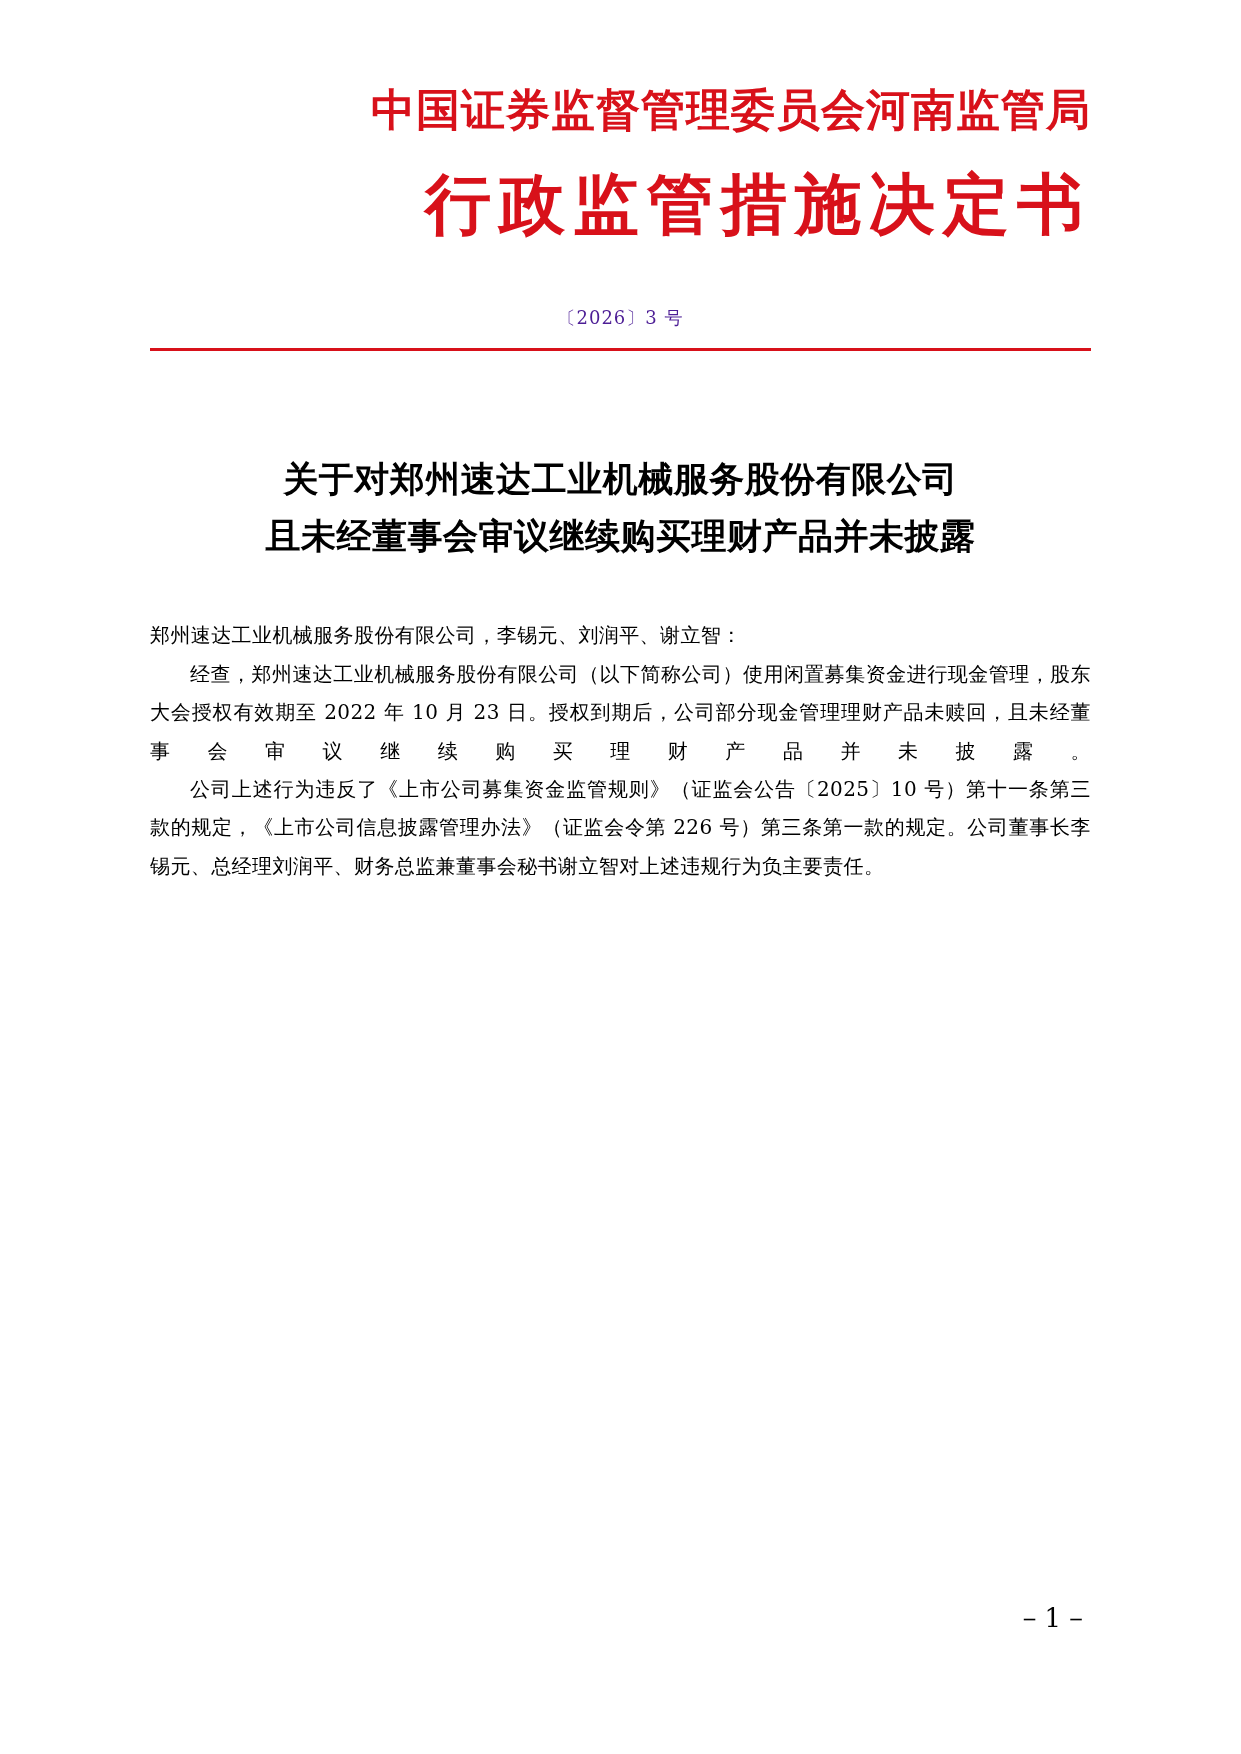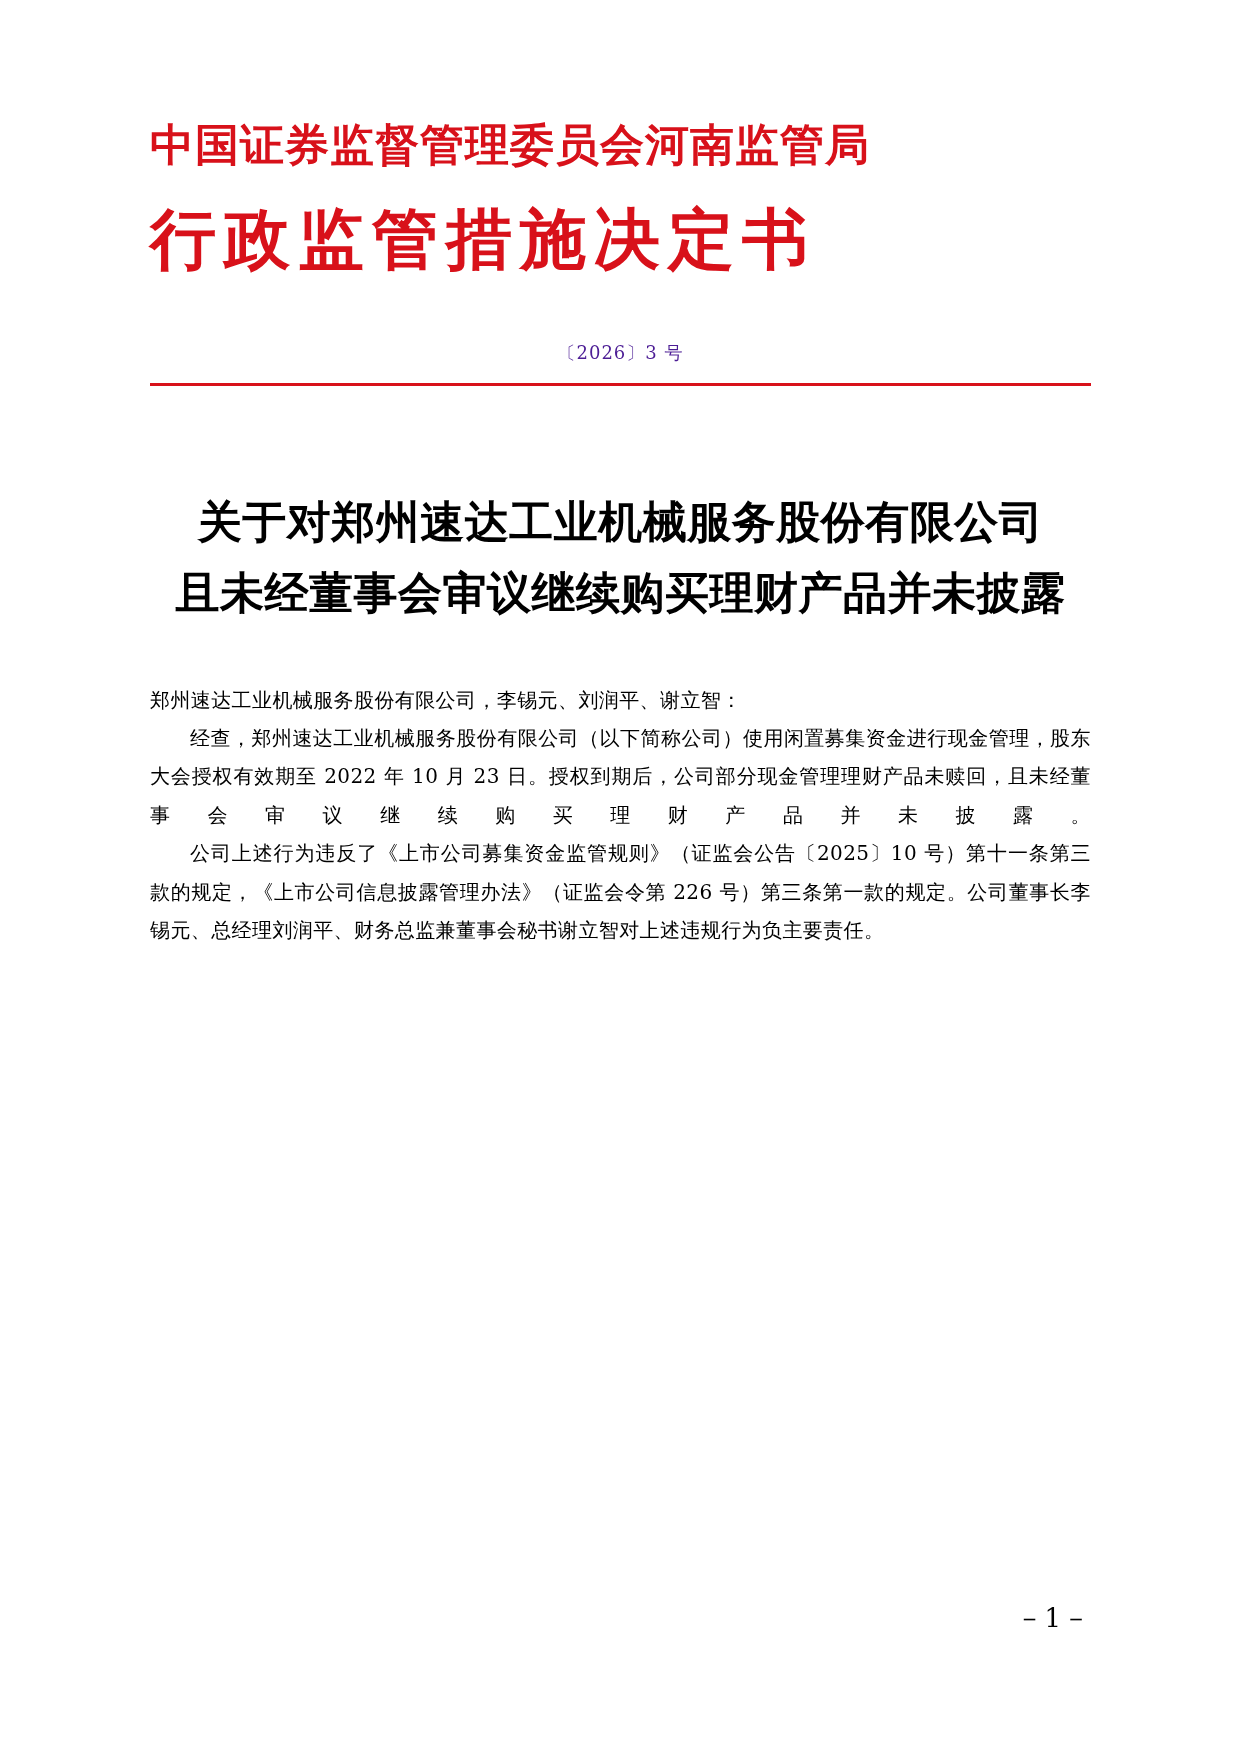--- a/index.html
+++ b/index.html
@@ -18,22 +18,22 @@
   .page {
     width: 1241px;
     height: 1754px;
     box-sizing: border-box;
     padding: 0 150px;
     position: relative;
   }
 
   
   .masthead {
-    padding-top: 117px;
-    text-align: left;
+    padding-top: 82px;
+    text-align: right;
   }
   .issuer {
     color: #d8111a;
     font-size: 44px;
     font-weight: 700;
     letter-spacing: 1px;
     line-height: 1.25;
     font-family: "DejaVu Serif", "Liberation Serif", serif;
   }
   .doc-kind {
@@ -58,21 +58,21 @@
     border: none;
     border-top: 3px solid #d8111a;
     margin: 18px 0 0 0;
     height: 0;
   }
 
   
   .doc-title {
     margin-top: 100px;
     text-align: center;
-    font-size: 44px;
+    font-size: 35px;
     font-weight: 700;
     line-height: 1.62;
     letter-spacing: 0.5px;
     padding: 0 22px;
   }
   .doc-title .line {
     display: block;
     white-space: nowrap;
   }
   .doc-title .line.short {

